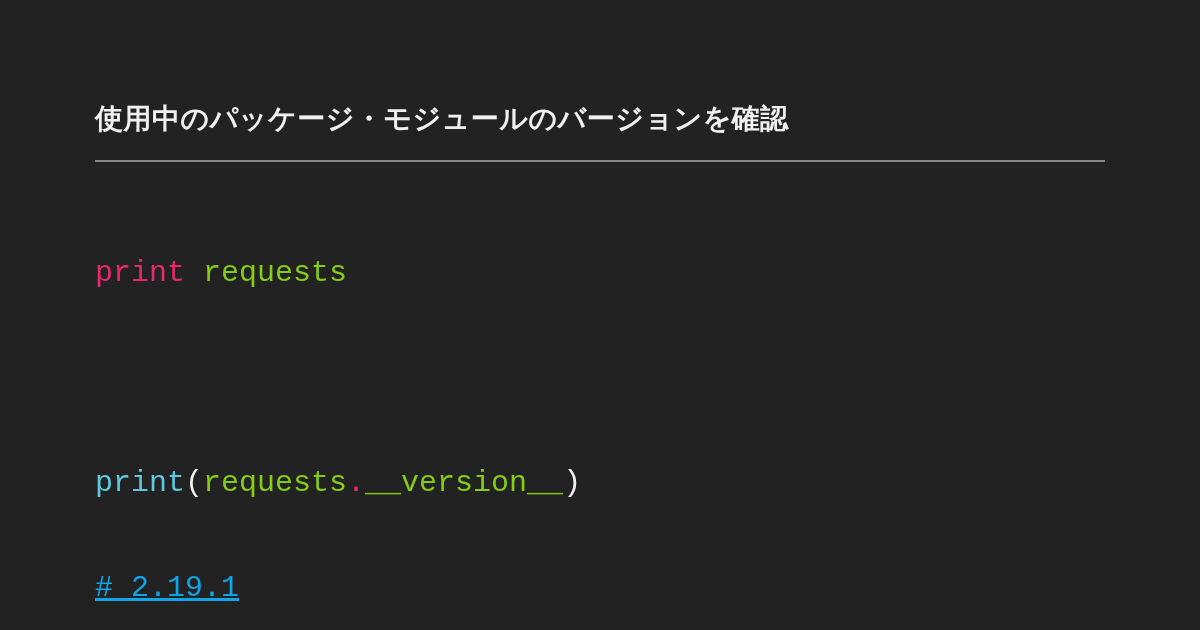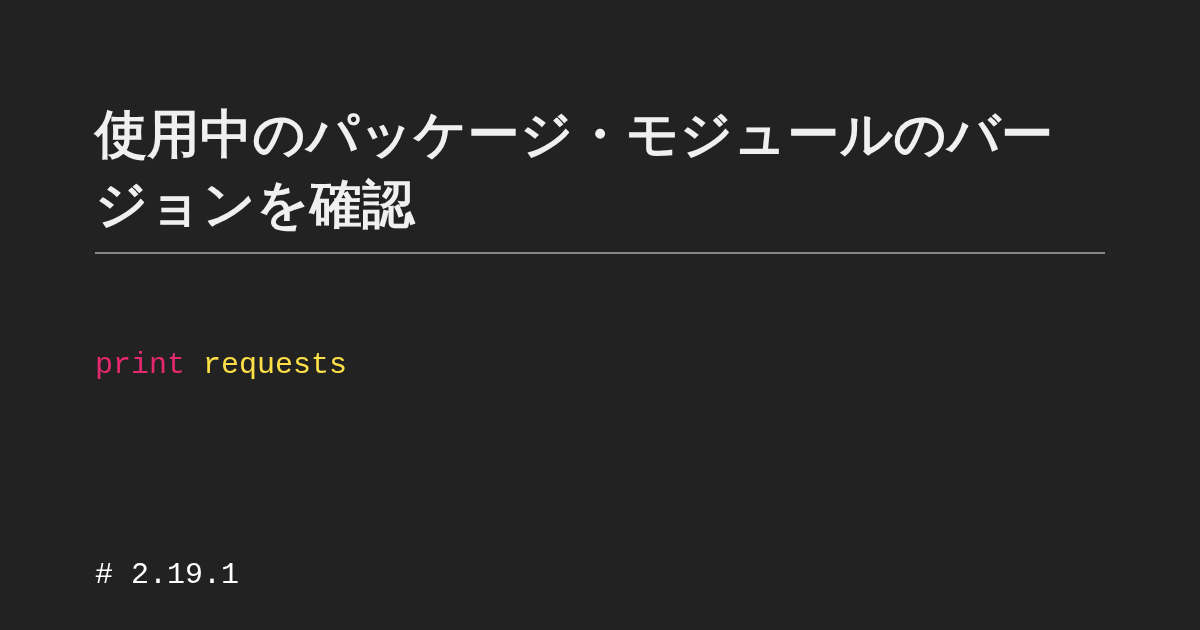--- a/index.html
+++ b/index.html
@@ -10,44 +10,45 @@
     body {
       width: 1200px;
       height: 630px;
       background-color: #222222;
       font-family: "Hiragino Sans", "Meiryo", sans-serif;
       padding: 100px 95px 0 95px;
       overflow: hidden;
     }
     .title {
       color: #f0f0f0;
-      font-size: 52px;
+      font-size: 28px;
       font-weight: bold;
-      padding-bottom: 12px;
+      padding-bottom: 22px;
       border-bottom: 2px solid #888;
       margin-bottom: 32px;
       letter-spacing: 0.5px;
     }
     .code {
       font-family: "Consolas", "Monaco", "Courier New", monospace;
       font-size: 30px;
       line-height: 1.75;
       white-space: pre;
     }
     .keyword { color: #e6296e; }
-    .plain { color: #fde047; }
+    .plain { color: #84cc16; }
     .func { color: #5cc9e0; }
     .punct { color: #e6296e; }
     .paren { color: #f0f0f0; }
-    .comment { color: #ffffff; }
+    .comment { color: #0ea5e9; text-decoration: underline; }
   </style>
 </head>
 <body>
 
 <h1 class="title">使用中のパッケージ・モジュールのバージョンを確認</h1>
 
 <div class="code">
 <div><span class="keyword">print</span><span class="plain"> requests</span></div>
 <div>&nbsp;</div>
+<div><span class="func">print</span><span class="paren">(</span><span class="plain">requests</span><span class="punct">.</span><span class="plain">__version__</span><span class="paren">)</span></div>
 <div class="comment"># 2.19.1</div>
 
 
 </div>
 
 </body></html>

